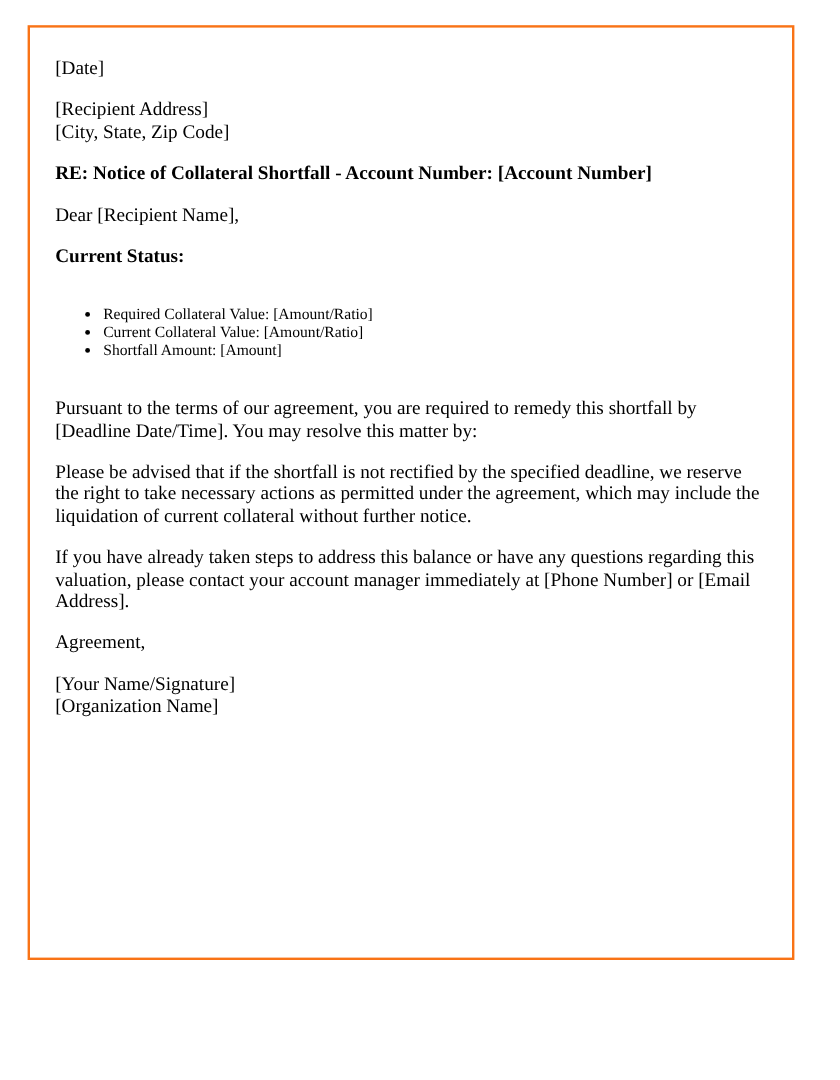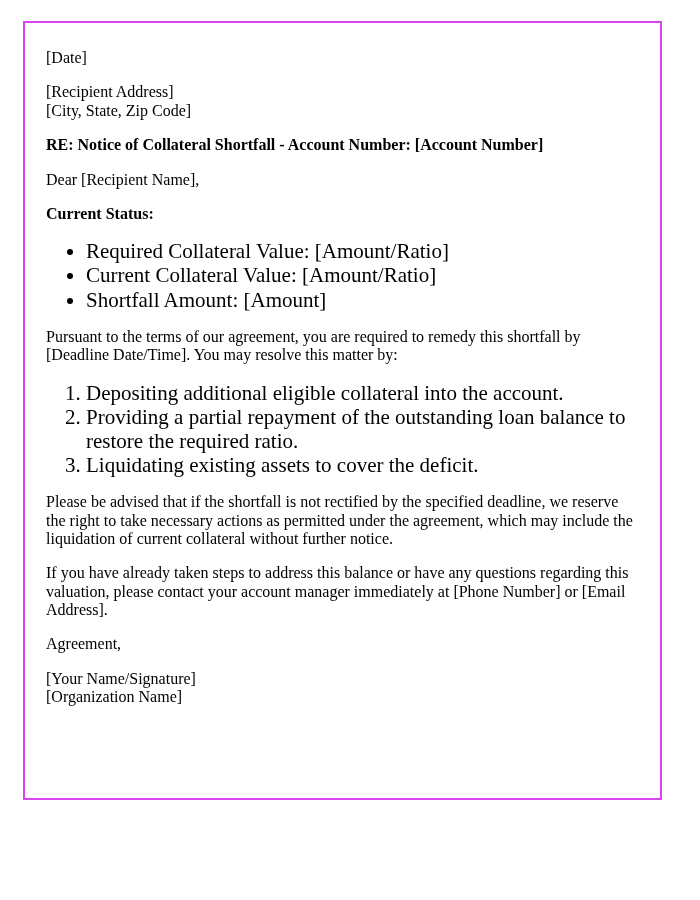--- a/index.html
+++ b/index.html
@@ -14,35 +14,35 @@
     font-family: "Liberation Serif", "DejaVu Serif", serif;
     color: #000000;
   }
   .letter-box {
     position: absolute;
     left: 23px;
     top: 21px;
     width: 639px;
     height: 779px;
     box-sizing: border-box;
-    border: 2px solid #d946ef;
+    border: 2px solid #f97316;
     padding: 10px 21px;
     background: #ffffff;
     overflow: hidden;
   }
   .letter-box p {
     margin: 16px 0;
     font-size: 16px;
     line-height: 1.15;
   }
   .letter-box ul,
   .letter-box ol {
-    margin: 16px 0;
+    margin: 32px 0;
     padding-left: 40px;
-    font-size: 21px;
+    font-size: 13px;
     line-height: 1.15;
   }
   .letter-box li {
     margin: 0;
     padding: 0;
   }
   .bold {
     font-weight: bold;
   }
   .line {
@@ -69,25 +69,20 @@
   <p class="bold">Current Status:</p>
 
   <ul>
     <li>Required Collateral Value: [Amount/Ratio]</li>
     <li>Current Collateral Value: [Amount/Ratio]</li>
     <li>Shortfall Amount: [Amount]</li>
   </ul>
 
   <p>Pursuant to the terms of our agreement, you are required to remedy this shortfall by [Deadline Date/Time]. You may resolve this matter by:</p>
 
-  <ol>
-    <li>Depositing additional eligible collateral into the account.</li>
-    <li>Providing a partial repayment of the outstanding loan balance to restore the required ratio.</li>
-    <li>Liquidating existing assets to cover the deficit.</li>
-  </ol>
 
   <p>Please be advised that if the shortfall is not rectified by the specified deadline, we reserve the right to take necessary actions as permitted under the agreement, which may include the liquidation of current collateral without further notice.</p>
 
   <p>If you have already taken steps to address this balance or have any questions regarding this valuation, please contact your account manager immediately at [Phone Number] or [Email Address].</p>
 
   <p>Agreement,</p>
 
   <p>
     <span class="line">[Your Name/Signature]</span>
     <span class="line">[Organization Name]</span>

